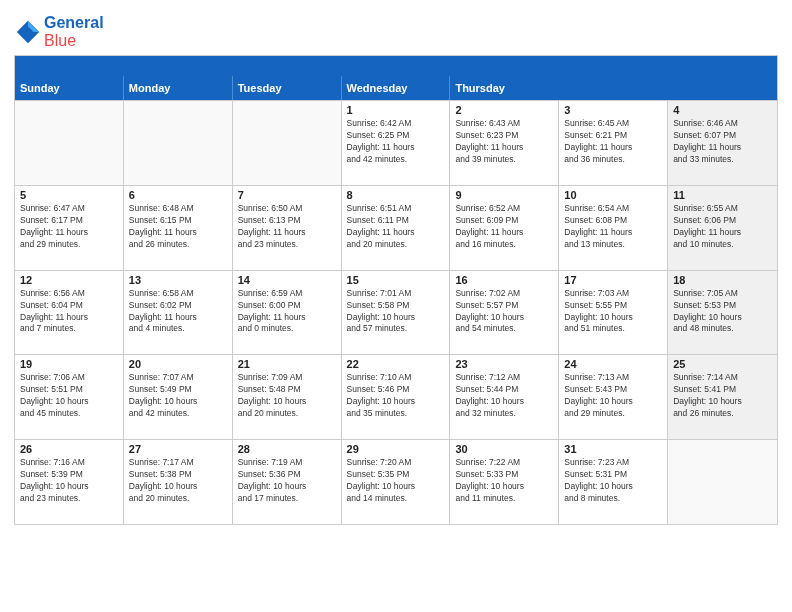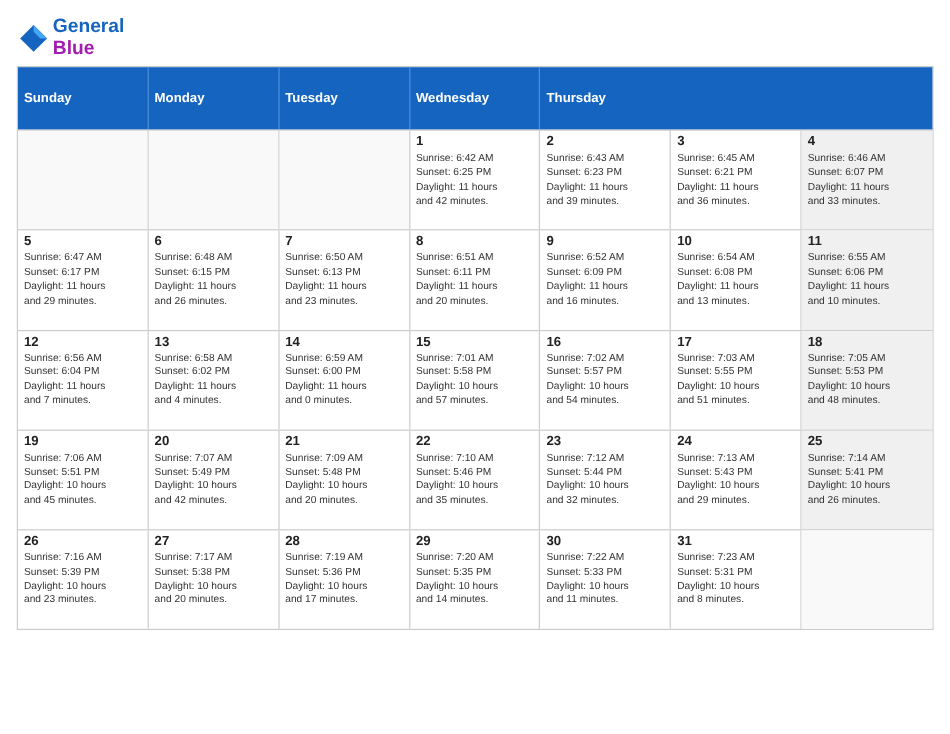--- a/index.html
+++ b/index.html
@@ -54,23 +54,24 @@
     }
     .cal-header {
       display: grid;
       grid-template-columns: repeat(7, 1fr);
       background: #1565c0;
     }
     .cal-header-cell {
       color: #fff;
       font-size: 11px;
       font-weight: bold;
-      padding: 20px 5px;
+      padding: 6px 5px;
       text-align: left;
       border-right: 1px solid #4a90d9;
+      margin-top: 20px;
     }
     .cal-header-cell:last-child { border-right: none; }
     .cal-body {
       flex: 1;
       display: flex;
       flex-direction: column;
     }
     .cal-row {
       display: grid;
       grid-template-columns: repeat(7, 1fr);
@@ -105,21 +106,21 @@
 <div class="page">
   <div class="header">
     <div class="logo">
       <svg class="logo-icon" viewBox="0 0 40 40" width="40" height="40">
         <rect x="0" y="0" width="40" height="40" fill="white"></rect>
         <polygon points="20,4 36,20 20,36 4,20" fill="#1565c0"></polygon>
         <polygon points="20,4 36,20 28,20 20,12" fill="#42a5f5"></polygon>
       </svg>
       <div>
         <div style="font-size:16px; font-weight:bold; color:#1565c0; line-height:1.1;">General</div>
-        <div style="font-size:16px; font-weight:bold; color:#a21caf; line-height:1.1;">Blue</div>
+        <div style="font-size:16px; font-weight:normal; color:#ef4444; line-height:1.1;">Blue</div>
       </div>
     </div>
     <div class="title-block">
       <div class="month-title"></div>
       <div class="location"></div>
     </div>
   </div>
 
   <div class="calendar">
     <div class="cal-header">

